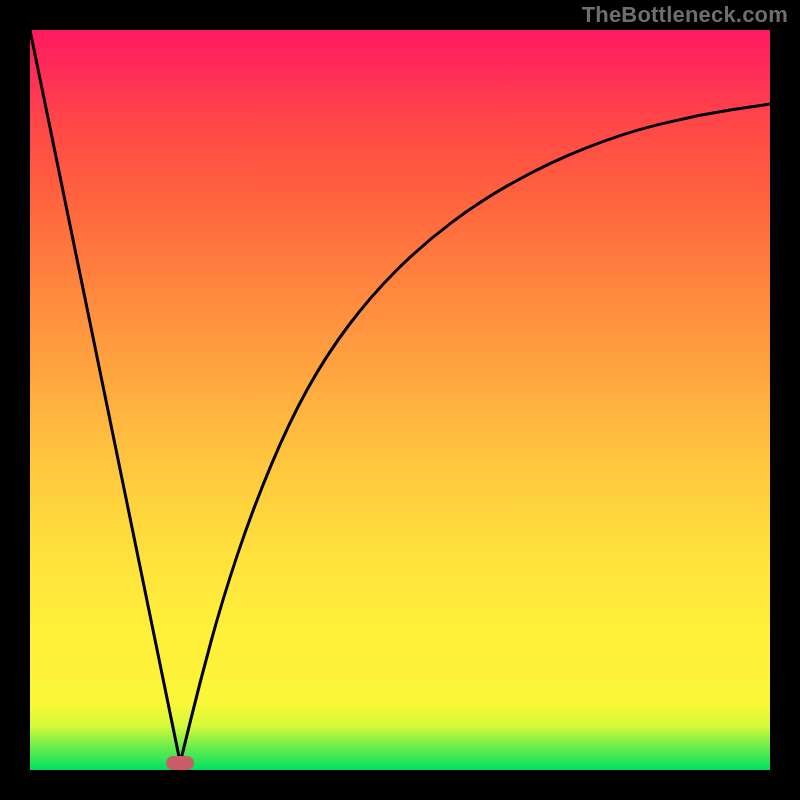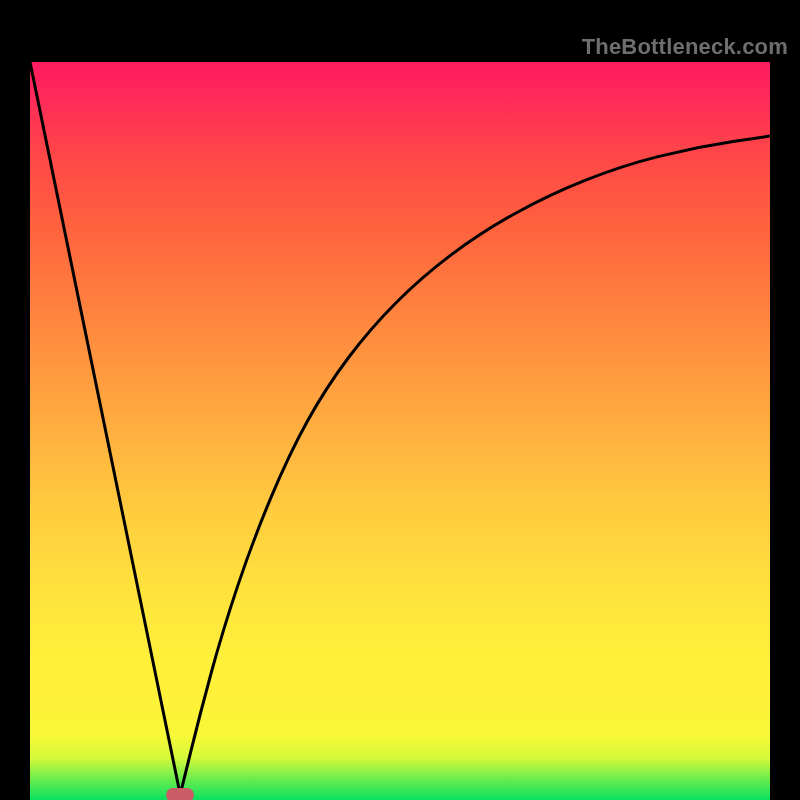--- a/index.html
+++ b/index.html
@@ -9,21 +9,20 @@
     height: 800px;
     background: #000;
     overflow: hidden;
     font-family: Arial, Helvetica, sans-serif;
   }
   .frame {
     position: relative;
     width: 800px;
     height: 571px;
     background: #000;
-    margin-top: 32px;
   }
   .watermark {
     position: absolute;
     top: 2px;
     right: 12px;
     color: #6e6e6e;
     font-size: 22px;
     font-weight: 600;
     letter-spacing: 0.2px;
     z-index: 40;

